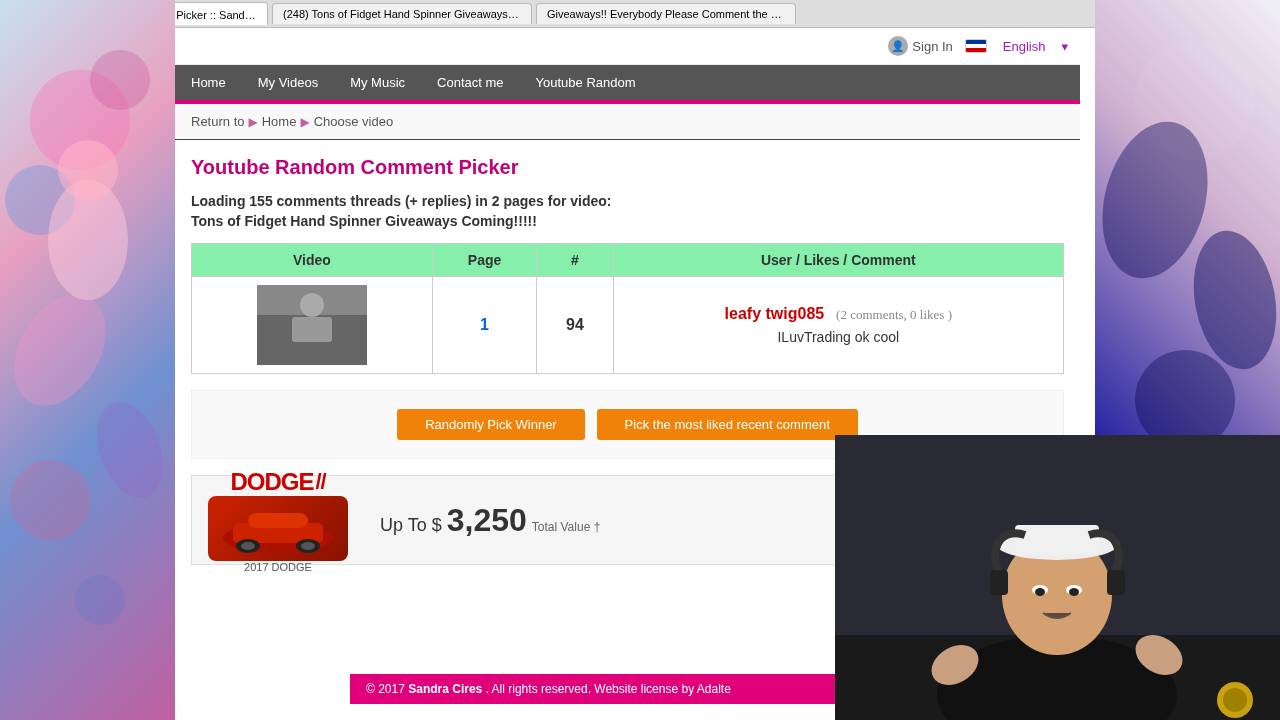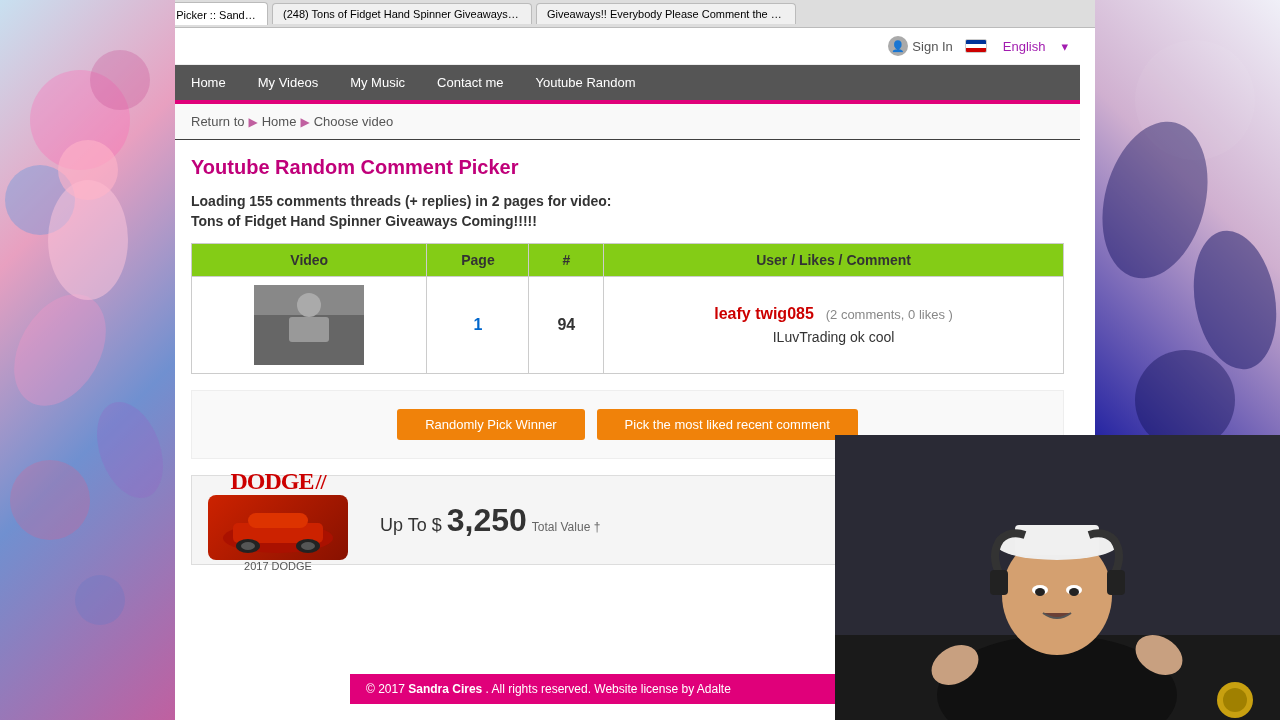--- a/index.html
+++ b/index.html
@@ -195,21 +195,21 @@
     }
 
     
     .results-table {
       border: 1px solid #ccc;
       border-collapse: collapse;
       width: 100%;
       margin-bottom: 16px;
     }
     .results-table th {
-      background: #84cc16;
+      background: #86efac;
       border: 1px solid #ccc;
       padding: 8px 12px;
       text-align: center;
       font-size: 14px;
       color: #333;
     }
     .results-table td {
       border: 1px solid #ccc;
       padding: 8px 12px;
       text-align: center;
@@ -244,20 +244,21 @@
     .username-link {
       color: #cc0000;
       font-size: 16px;
       font-weight: bold;
       text-decoration: none;
     }
     .comment-meta {
       color: #888;
       font-size: 13px;
       margin-left: 8px;
+      font-family: Liberation Serif, serif;
     }
     .comment-text {
       color: #333;
       font-size: 14px;
       margin-top: 6px;
     }
 
     
     .winner-section {
       background: #f9f9f9;
@@ -298,21 +299,20 @@
       gap: 16px;
     }
     .dodge-logo {
       font-size: 24px;
       font-weight: 900;
       color: #cc0000;
       letter-spacing: -1px;
       display: flex;
       align-items: center;
       gap: 2px;
-      font-family: Liberation Serif, serif;
     }
     .car-placeholder {
       width: 140px;
       height: 65px;
       background: linear-gradient(135deg, #cc2200 0%, #881100 100%);
       border-radius: 8px;
       display: flex;
       align-items: center;
       justify-content: center;
       color: #ffaaaa;

